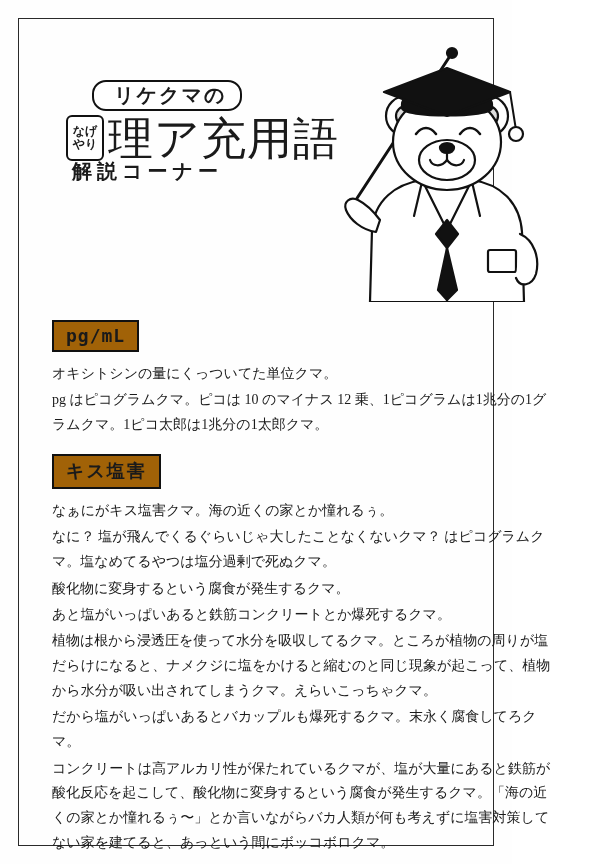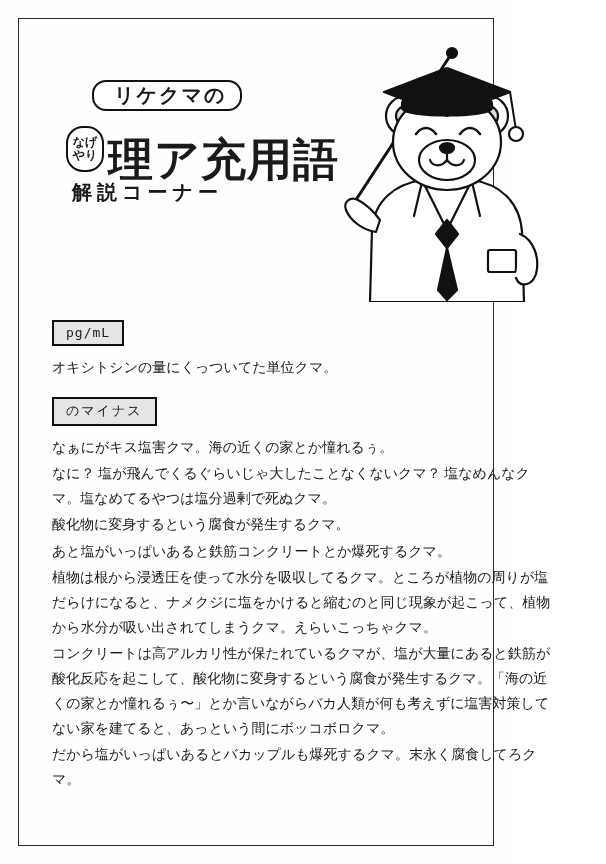--- a/index.html
+++ b/index.html
@@ -65,39 +65,38 @@
   }
   .title-main-row {
     display: flex;
     align-items: center;
     margin-top: 4px;
   }
   .ruby-box {
     width: 34px;
     height: 42px;
     border: 2px solid #111;
-    border-radius: 17px;
+    border-radius: 6px;
     display: flex;
     flex-direction: column;
     align-items: center;
     justify-content: center;
     font-size: 12px;
     font-weight: bold;
     line-height: 1.05;
     margin-right: 4px;
     background: #fff;
     flex: 0 0 auto;
   }
   .title-main {
     font-size: 45px;
-    font-weight: bold;
+    font-weight: normal;
     letter-spacing: 1px;
     line-height: 1;
     white-space: nowrap;
-    margin-top: 22px;
   }
   .title-third {
     margin-top: 0;
     margin-left: 6px;
     font-size: 20px;
     font-weight: bold;
     letter-spacing: 5px;
     line-height: 1;
     white-space: nowrap;
   }
@@ -112,24 +111,24 @@
   }
 
   
   .section {
     margin-top: 16px;
   }
   .sec-head {
     display: inline-block;
     border: 2px solid #111;
     padding: 3px 12px 4px 12px;
-    font-weight: normal;
-    font-size: 13px;
+    font-weight: bold;
+    font-size: 18px;
     letter-spacing: 1px;
-    background: #e5e5e5;
+    background: #a16207;
     font-family: "DejaVu Sans Mono", "Liberation Mono", monospace;
   }
   .sec-head.jp {
     font-family: "DejaVu Sans", "Liberation Sans", sans-serif;
     letter-spacing: 2px;
   }
   .body-text {
     margin-top: 10px;
     font-size: 14px;
     line-height: 1.78;
@@ -207,30 +206,31 @@
             <circle cx="206" cy="100" r="7" fill="#fff" stroke="#111"></circle>
           </g>
         </svg>
       </div>
     </div>
 
     <div class="section">
       <div class="sec-head">pg/mL</div>
       <div class="body-text">
         <p>オキシトシンの量にくっついてた単位クマ。</p>
+        <p>pg はピコグラムクマ。ピコは 10 のマイナス 12 乗、1ピコグラムは1兆分の1グラムクマ。1ピコ太郎は1兆分の1太郎クマ。</p>
       </div>
     </div>
 
     <div class="section">
-      <div class="sec-head jp">のマイナス</div>
+      <div class="sec-head jp">キス塩害</div>
       <div class="body-text">
         <p>なぁにがキス塩害クマ。海の近くの家とか憧れるぅ。</p>
-        <p>なに？ 塩が飛んでくるぐらいじゃ大したことなくないクマ？ 塩なめんなクマ。塩なめてるやつは塩分過剰で死ぬクマ。</p>
+        <p>なに？ 塩が飛んでくるぐらいじゃ大したことなくないクマ？ はピコグラムクマ。塩なめてるやつは塩分過剰で死ぬクマ。</p>
         <p>酸化物に変身するという腐食が発生するクマ。</p>
         <p>あと塩がいっぱいあると鉄筋コンクリートとか爆死するクマ。</p>
         <p>植物は根から浸透圧を使って水分を吸収してるクマ。ところが植物の周りが塩だらけになると、ナメクジに塩をかけると縮むのと同じ現象が起こって、植物から水分が吸い出されてしまうクマ。えらいこっちゃクマ。</p>
+        <p>だから塩がいっぱいあるとバカップルも爆死するクマ。末永く腐食してろクマ。</p>
         <p>コンクリートは高アルカリ性が保たれているクマが、塩が大量にあると鉄筋が酸化反応を起こして、酸化物に変身するという腐食が発生するクマ。「海の近くの家とか憧れるぅ〜」とか言いながらバカ人類が何も考えずに塩害対策してない家を建てると、あっという間にボッコボロクマ。</p>
-        <p>だから塩がいっぱいあるとバカップルも爆死するクマ。末永く腐食してろクマ。</p>
       </div>
     </div>
 
   </div>
 </div>
 
 </body></html>

